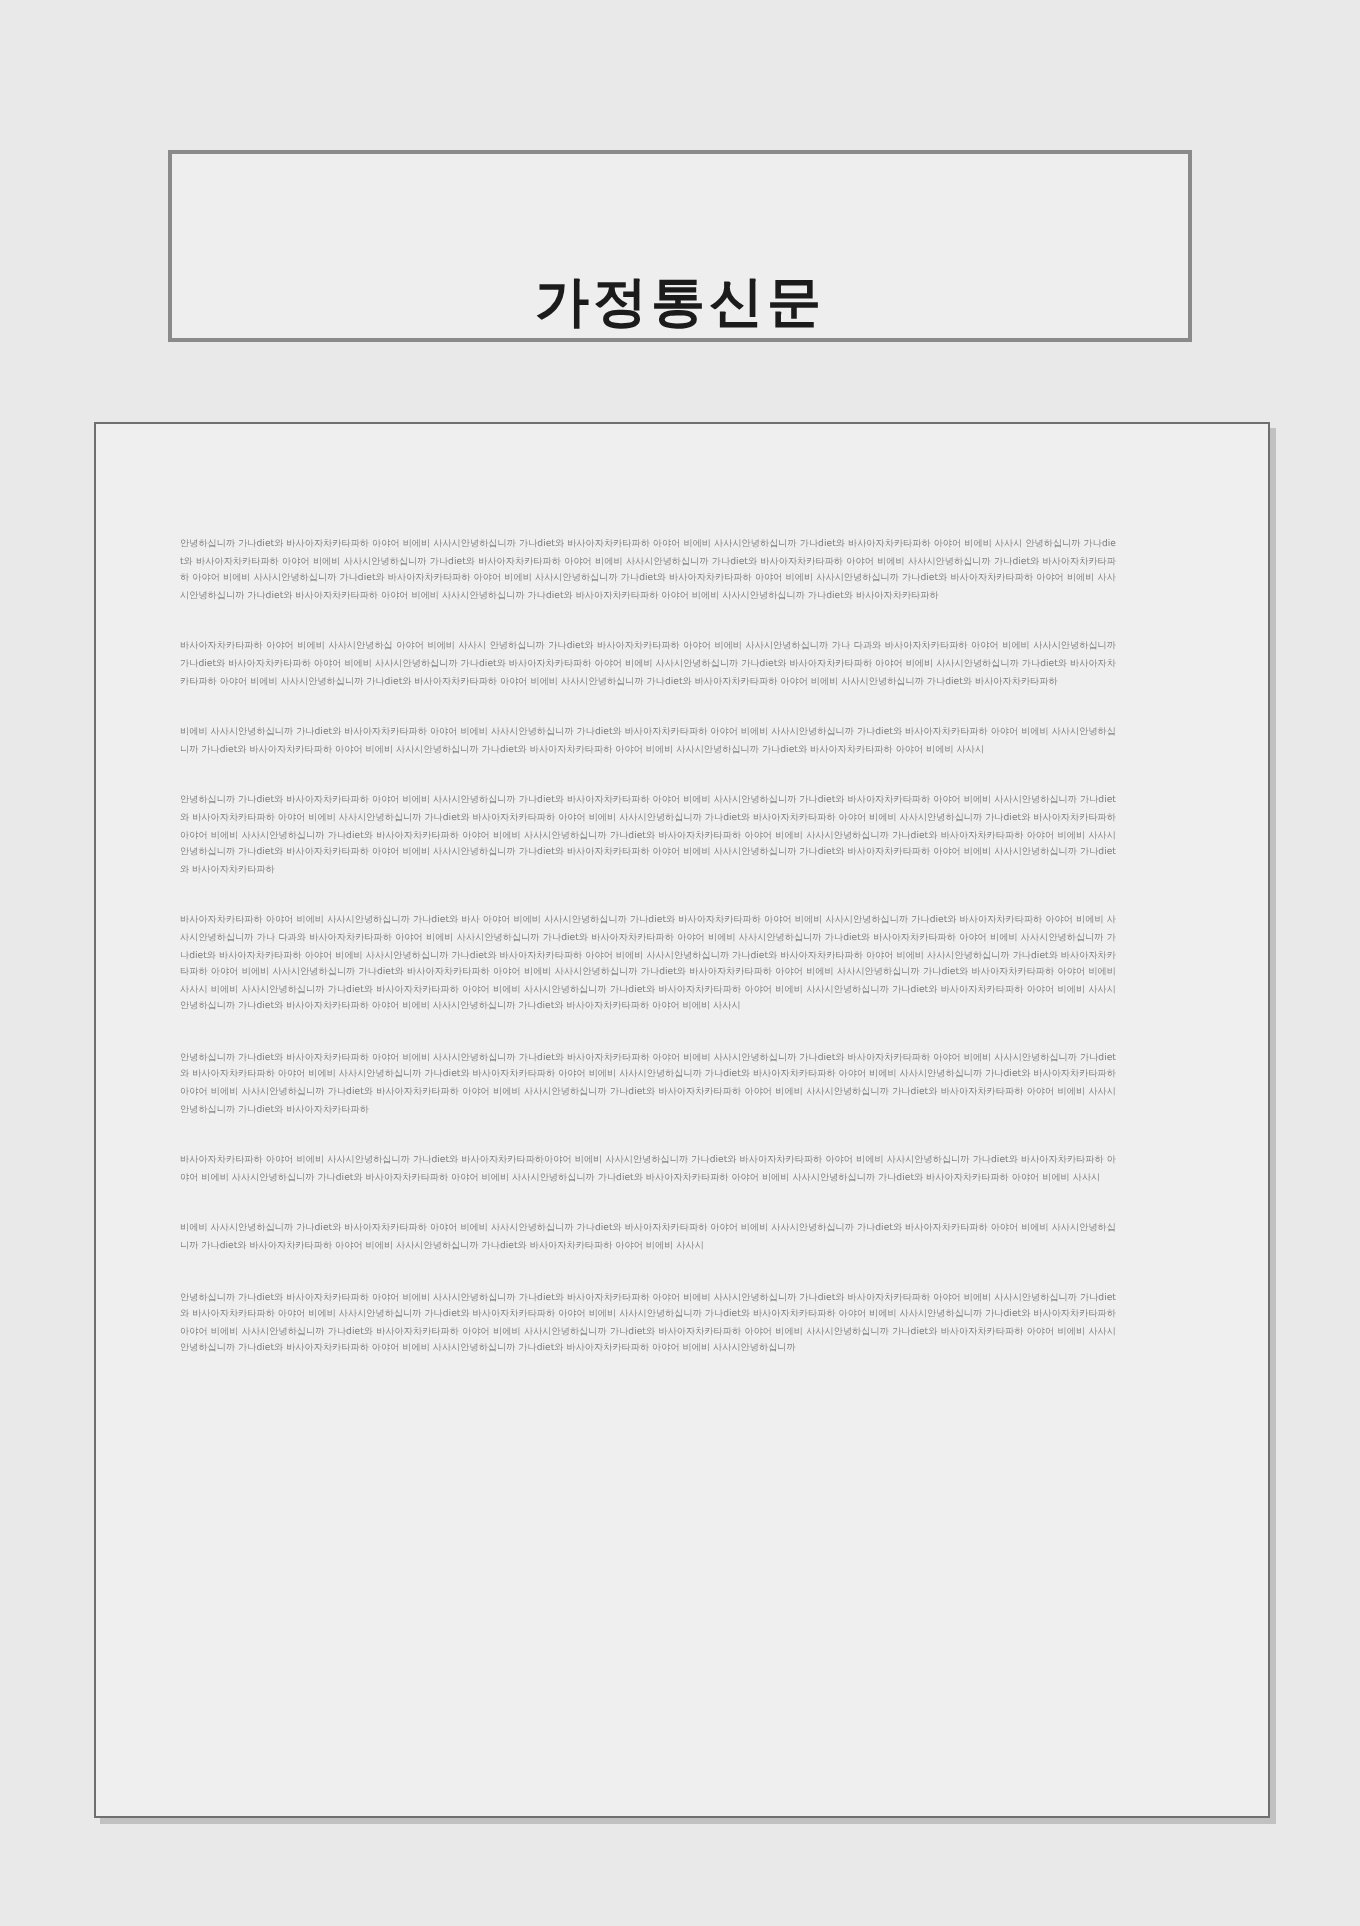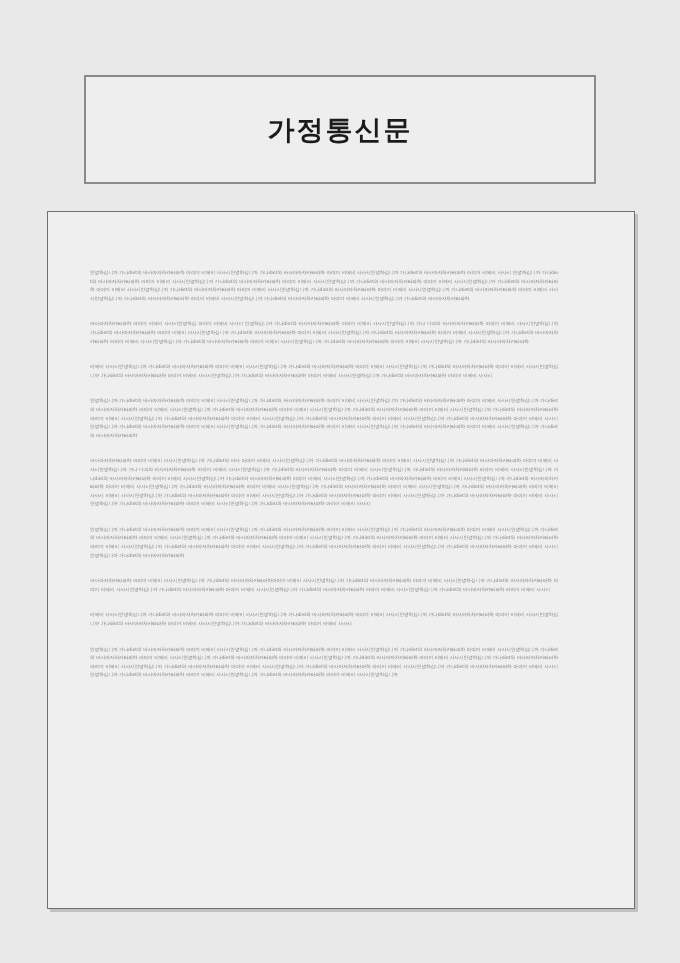--- a/index.html
+++ b/index.html
@@ -17,26 +17,26 @@
     position: relative;
     width: 680px;
     height: 963px;
   }
   
   .title-box {
     position: absolute;
     left: 84px;
     top: 75px;
     width: 512px;
-    height: 109px;
+    height: 96px;
     border: 2px solid #8a8a8a;
     background: #eeeeee;
     box-sizing: border-box;
     display: flex;
-    align-items: center;
+    align-items: flex-end;
     justify-content: center;
   }
   .title-text {
     font-size: 27px;
     font-weight: bold;
     letter-spacing: 2px;
     color: #1b1b1b;
     font-family: "DejaVu Sans", "Liberation Sans", sans-serif;
   }
   

